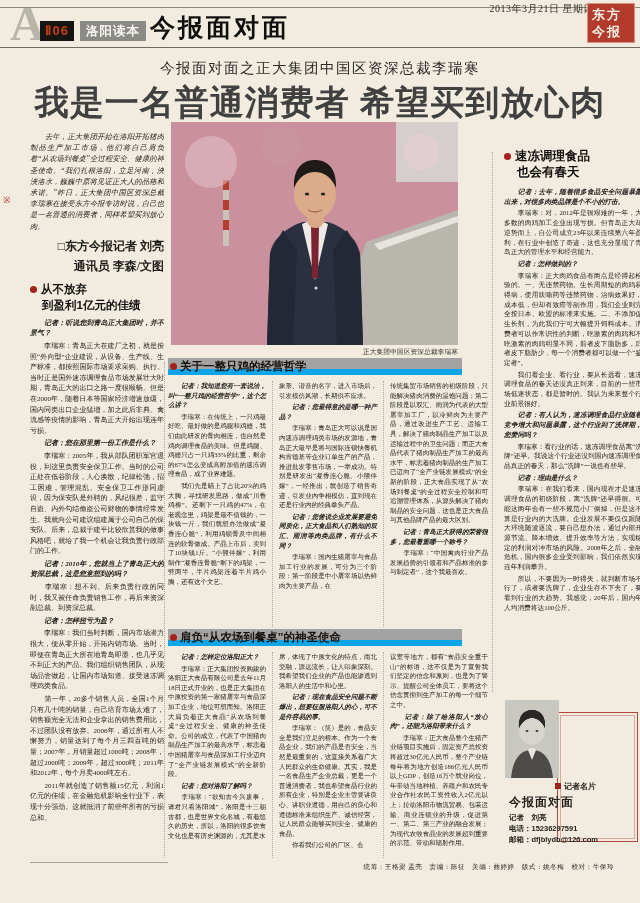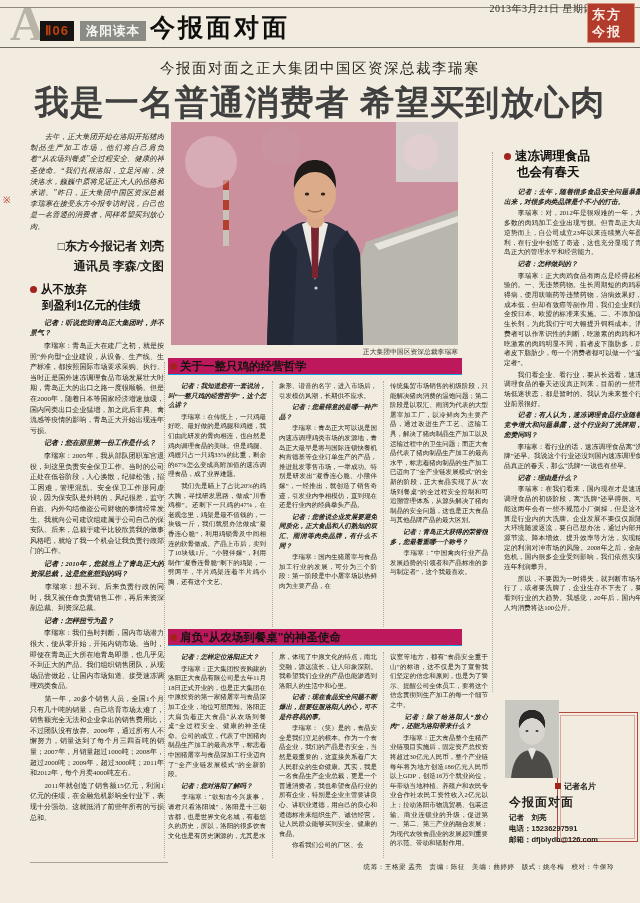--- a/index.html
+++ b/index.html
@@ -41,22 +41,22 @@
   .byline{text-align:right;font-weight:bold;font-size:12px;line-height:11px;margin:9px 0;}
   .shead{margin:10px 0 2px;font:bold 11.5px/14px "Liberation Sans",sans-serif;color:#13110f;}
   .shead2{margin:0 0 6px;padding-left:12px;font:bold 11.5px/14px "Liberation Sans",sans-serif;color:#13110f;}
   .dot{display:inline-block;width:7px;height:7px;border-radius:50%;background:#a3221b;margin-right:4px;}
 
   
   .photo{position:absolute;left:171px;top:122px;width:287px;height:223px;overflow:hidden;background:#c9a3ad;}
   .caption{position:absolute;left:171px;top:347px;width:287px;text-align:right;font-size:6.8px;color:#3a3833;}
 
   
-  .bar{position:absolute;left:168px;width:294px;height:17px;background:#be185d;
-       border-bottom:1px solid #0ea5e9;font:bold 11.5px/16px "Liberation Sans",sans-serif;color:#15130f;
+  .bar{position:absolute;left:168px;width:294px;height:17px;background:#a3a3a3;
+       border-bottom:6px solid #0ea5e9;font:bold 11.5px/16px "Liberation Sans",sans-serif;color:#15130f;
        padding-left:2px;white-space:nowrap;}
   .bar .dot{width:7px;height:7px;margin-right:3px;}
   .bar-s2{top:358px;}
   .bar-s3{top:629px;}
   .cols{position:absolute;left:168px;width:320px;display:flex;overflow:hidden;}
   .cols-s2{top:381px;height:246px;}
   .cols-s3{top:652px;height:206px;}
   .col{flex:1;padding:0 6px;font-size:6.5px;line-height:9.6px;}
   .col:first-child{padding-left:0;}
   .col:last-child{padding-right:0;}

